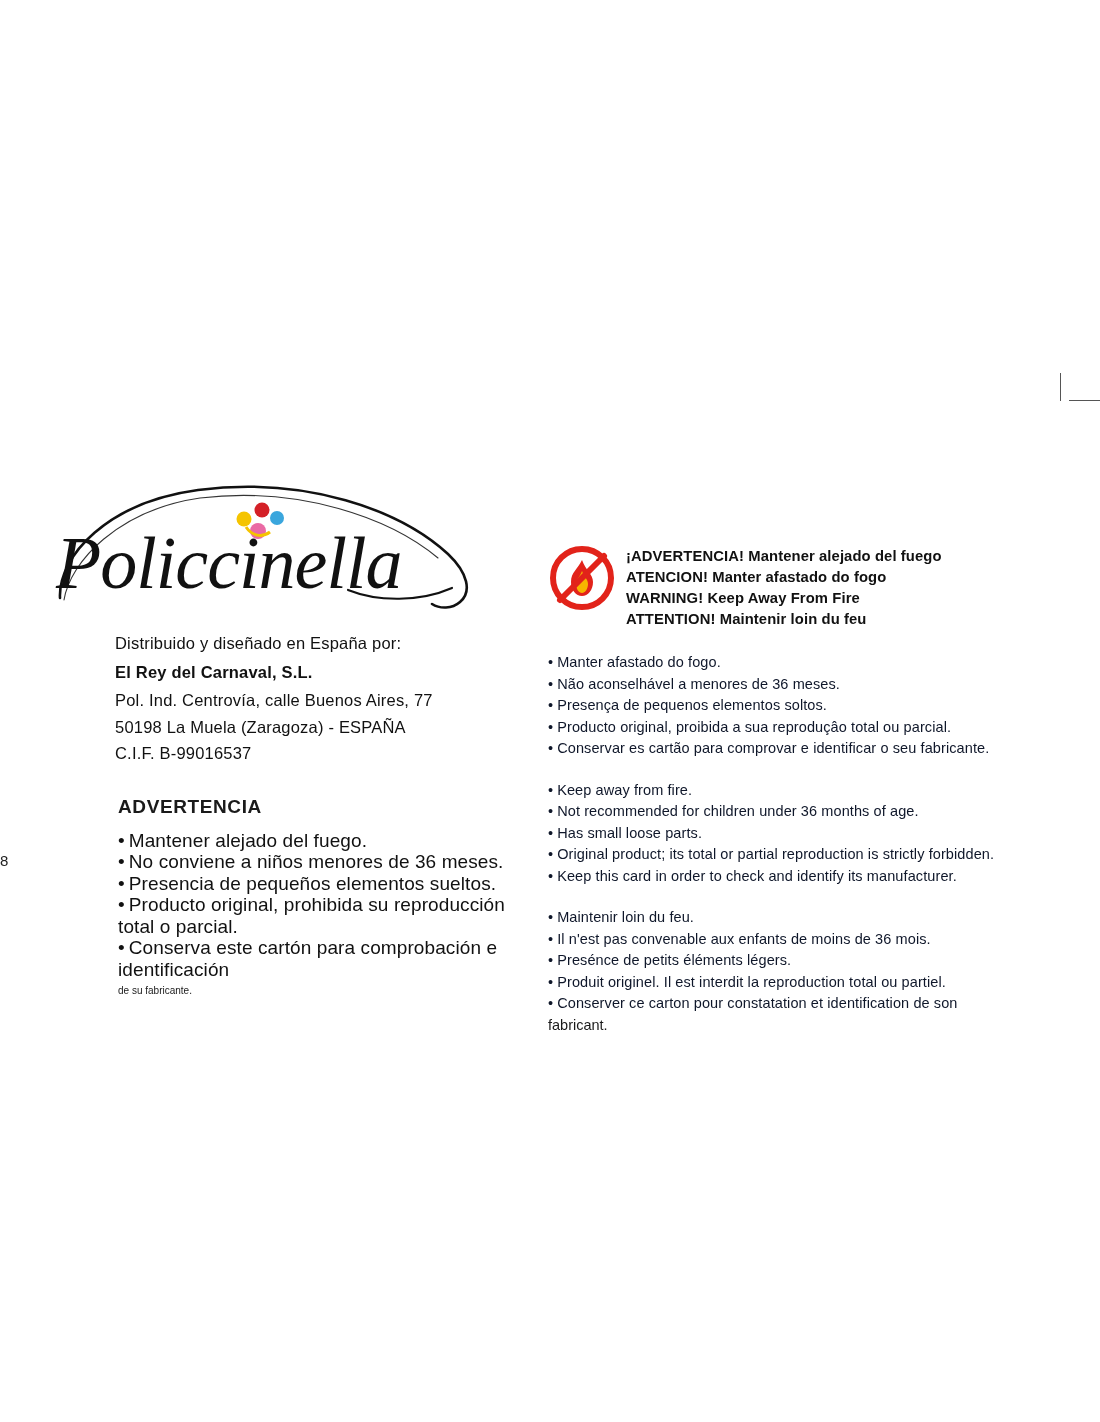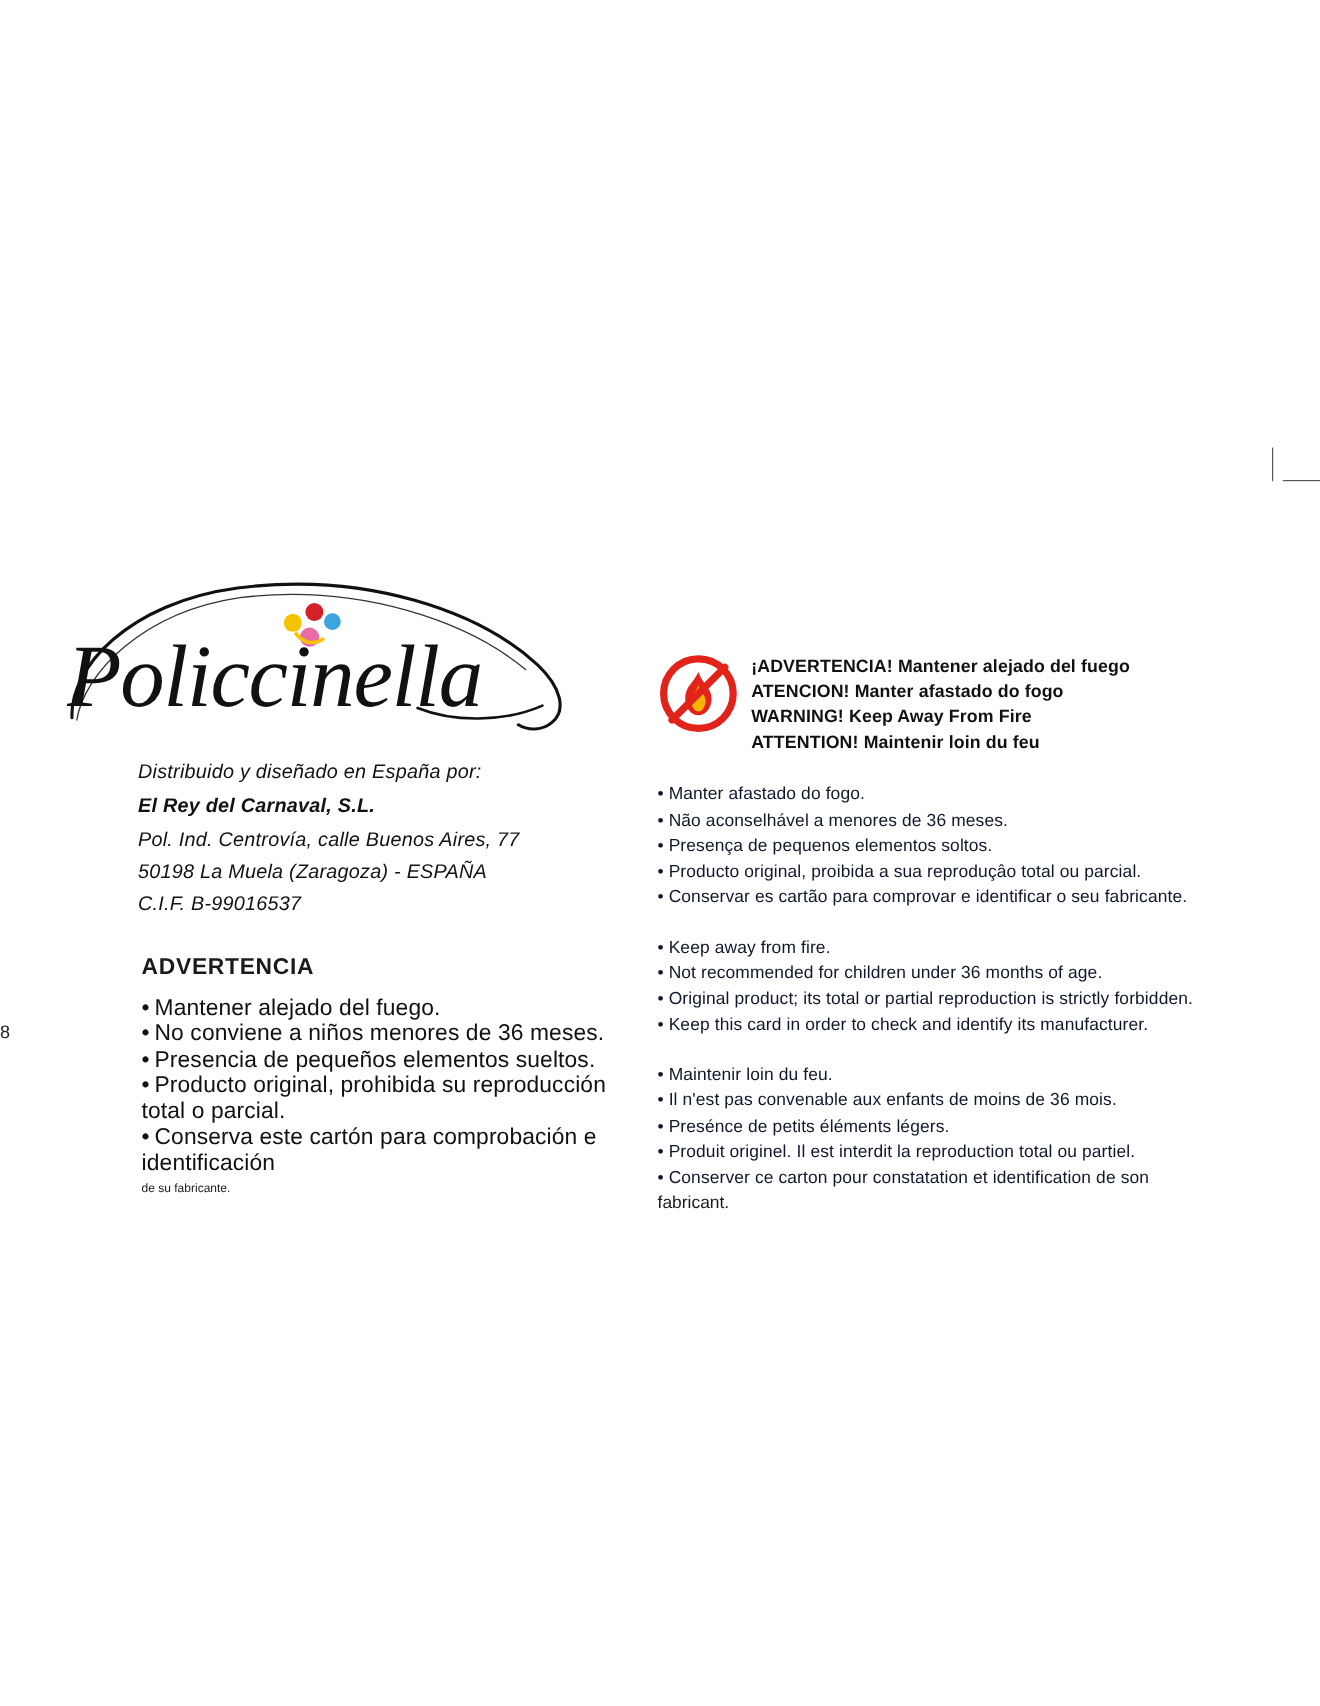--- a/index.html
+++ b/index.html
@@ -53,21 +53,20 @@
   .logo-wrap {
     position: relative;
     width: 425px;
     height: 150px;
   }
   .logo-svg { display: block; }
 
   .addr-block {
     margin-left: 67px;
     margin-top: 10px;
-    font-style: italic;
   }
   .addr-line {
     font-size: 16.5px;
     line-height: 26.5px;
     color: #111;
     letter-spacing: 0.2px;
   }
   .addr-line.bold {
     font-weight: bold;
   }
@@ -215,20 +214,21 @@
     <div class="b"><span class="dot">•</span><span>Manter afastado do fogo.</span></div>
     <div class="b"><span class="dot">•</span><span>Não aconselhável a menores de 36 meses.</span></div>
     <div class="b"><span class="dot">•</span><span>Presença de pequenos elementos soltos.</span></div>
     <div class="b"><span class="dot">•</span><span>Producto original, proibida a sua reproduçâo total ou parcial.</span></div>
     <div class="b"><span class="dot">•</span><span>Conservar es cartão para comprovar e identificar o seu fabricante.</span></div>
   </div>
 
   <div class="lang-block">
     <div class="b"><span class="dot">•</span><span>Keep away from fire.</span></div>
     <div class="b"><span class="dot">•</span><span>Not recommended for children under 36 months of age.</span></div>
+    <div class="b"><span class="dot">•</span><span>Has small loose parts.</span></div>
     <div class="b"><span class="dot">•</span><span>Original product; its total or partial reproduction is strictly forbidden.</span></div>
     <div class="b"><span class="dot">•</span><span>Keep this card in order to check and identify its manufacturer.</span></div>
   </div>
 
   <div class="lang-block">
     <div class="b"><span class="dot">•</span><span>Maintenir loin du feu.</span></div>
     <div class="b"><span class="dot">•</span><span>Il n'est pas convenable aux enfants de moins de 36 mois.</span></div>
     <div class="b"><span class="dot">•</span><span>Presénce de petits éléments légers.</span></div>
     <div class="b"><span class="dot">•</span><span>Produit originel. Il est interdit la reproduction total ou partiel.</span></div>
     <div class="b"><span class="dot">•</span><span>Conserver ce carton pour constatation et identification de son</span></div>

